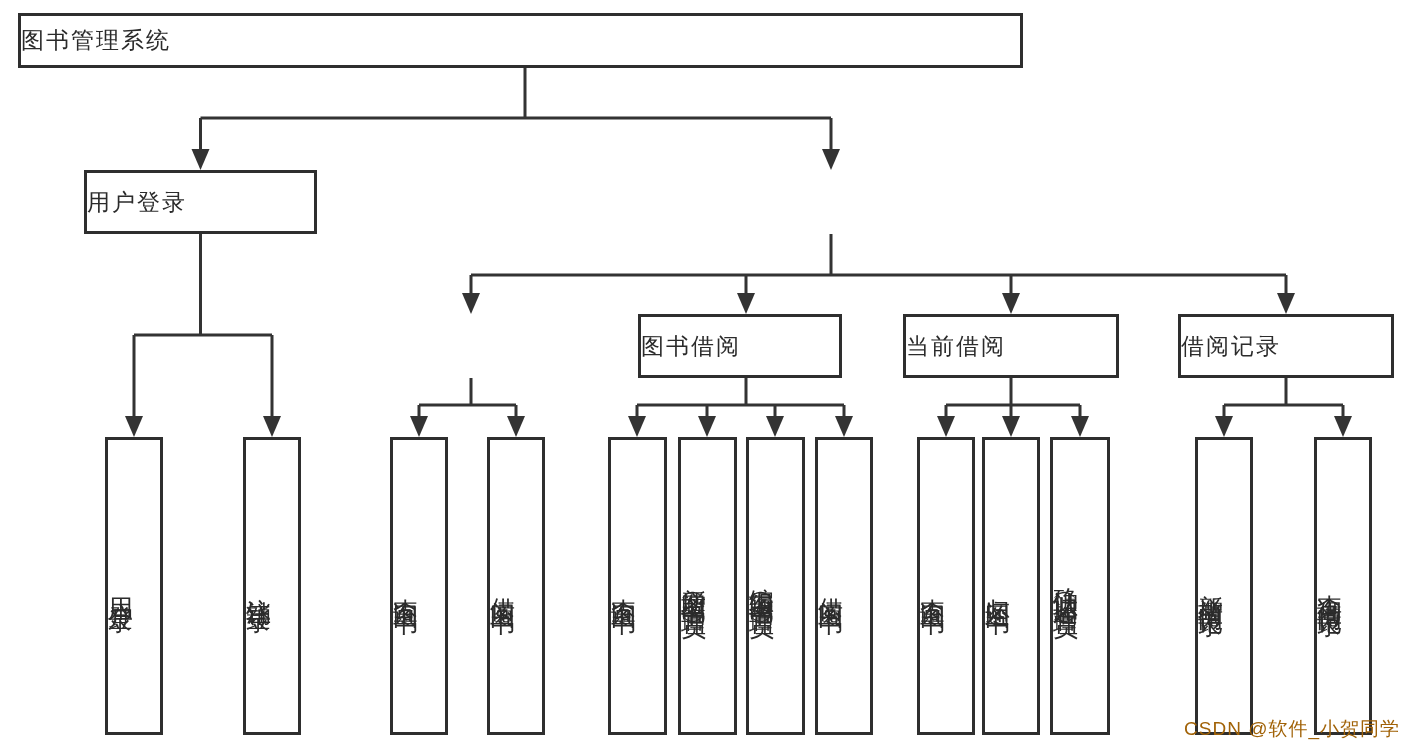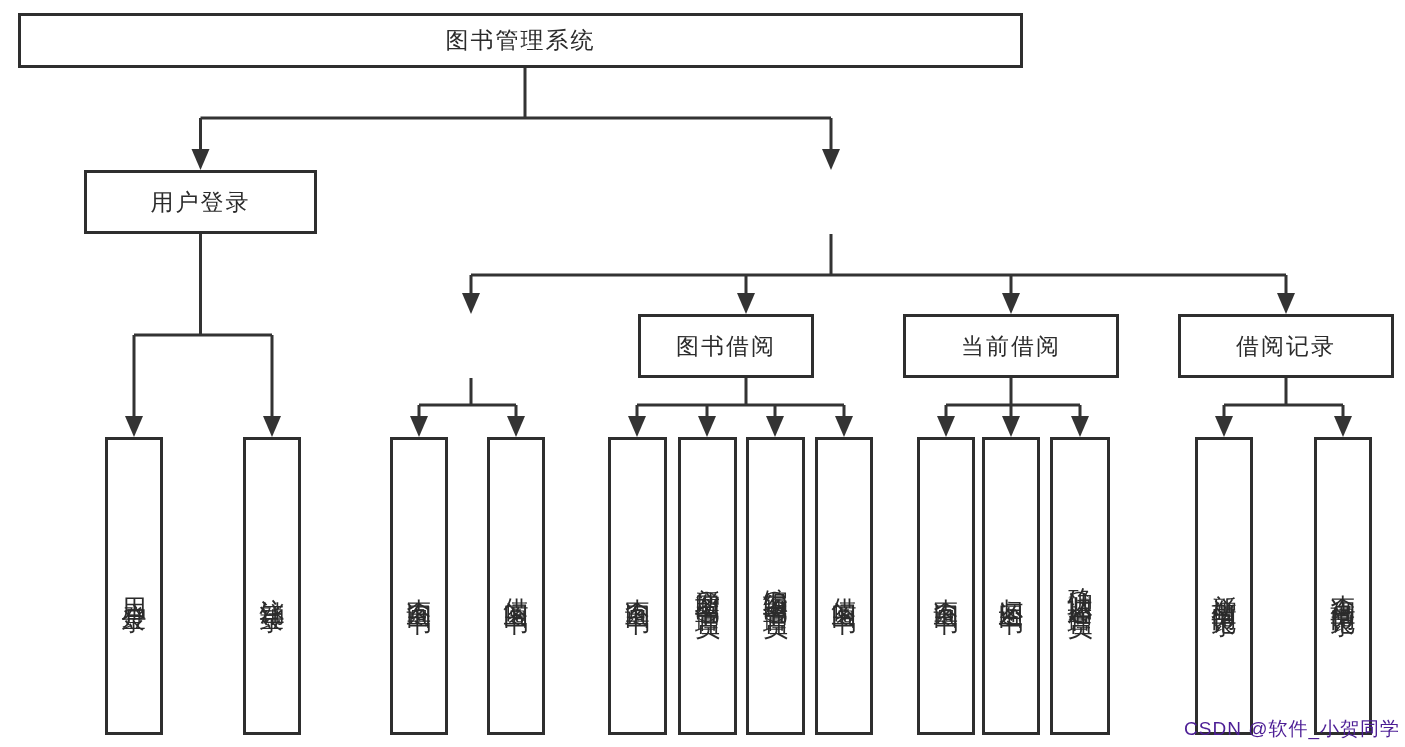--- a/index.html
+++ b/index.html
@@ -11,42 +11,42 @@
     overflow:hidden;
   }
   #connectors{position:absolute;left:0;top:0;width:1405px;height:747px;}
   .box{
     position:absolute;
     box-sizing:border-box;
     border:3px solid #2e2e2e;
     background:#ffffff;
     display:flex;
     align-items:center;
-    justify-content:center;
+    justify-content:flex-start;
     color:#2b2b2b;
   }
   .box.h span{
     font-size:23px;
     letter-spacing:2px;
     white-space:nowrap;
   }
   .box.v span{
     writing-mode:vertical-rl;
     text-orientation:mixed;
     font-size:25px;
     line-height:1;
     letter-spacing:4px;
     white-space:nowrap;
   }
   #watermark{
     position:absolute;
     right:5px;
     bottom:5px;
     font-size:19px;
-    color:#4c1d95;
+    color:#a16207;
     letter-spacing:1px;
     white-space:nowrap;
   }
 </style>
 </head>
 <body>
 
 <div id="canvas">
 
   <svg id="connectors" viewBox="0 0 1405 747" xmlns="http://www.w3.org/2000/svg">
@@ -90,21 +90,21 @@
   </svg>
 
   <div class="box h" style="left:18px;top:13px;width:1005px;height:55px">
     <span>图书管理系统</span>
   </div>
 
   <div class="box h" style="left:84px;top:170px;width:233px;height:64px">
     <span>用户登录</span>
   </div>
 
-  <div class="box h" style="left:638px;top:314px;width:176px;height:64px">
+  <div class="box h" style="left:638px;top:314px;width:204px;height:64px">
     <span>图书借阅</span>
   </div>
   <div class="box h" style="left:903px;top:314px;width:216px;height:64px">
     <span>当前借阅</span>
   </div>
   <div class="box h" style="left:1178px;top:314px;width:216px;height:64px">
     <span>借阅记录</span>
   </div>
 
   <div class="box v" style="left:105px;top:437px;width:58px;height:298px">

